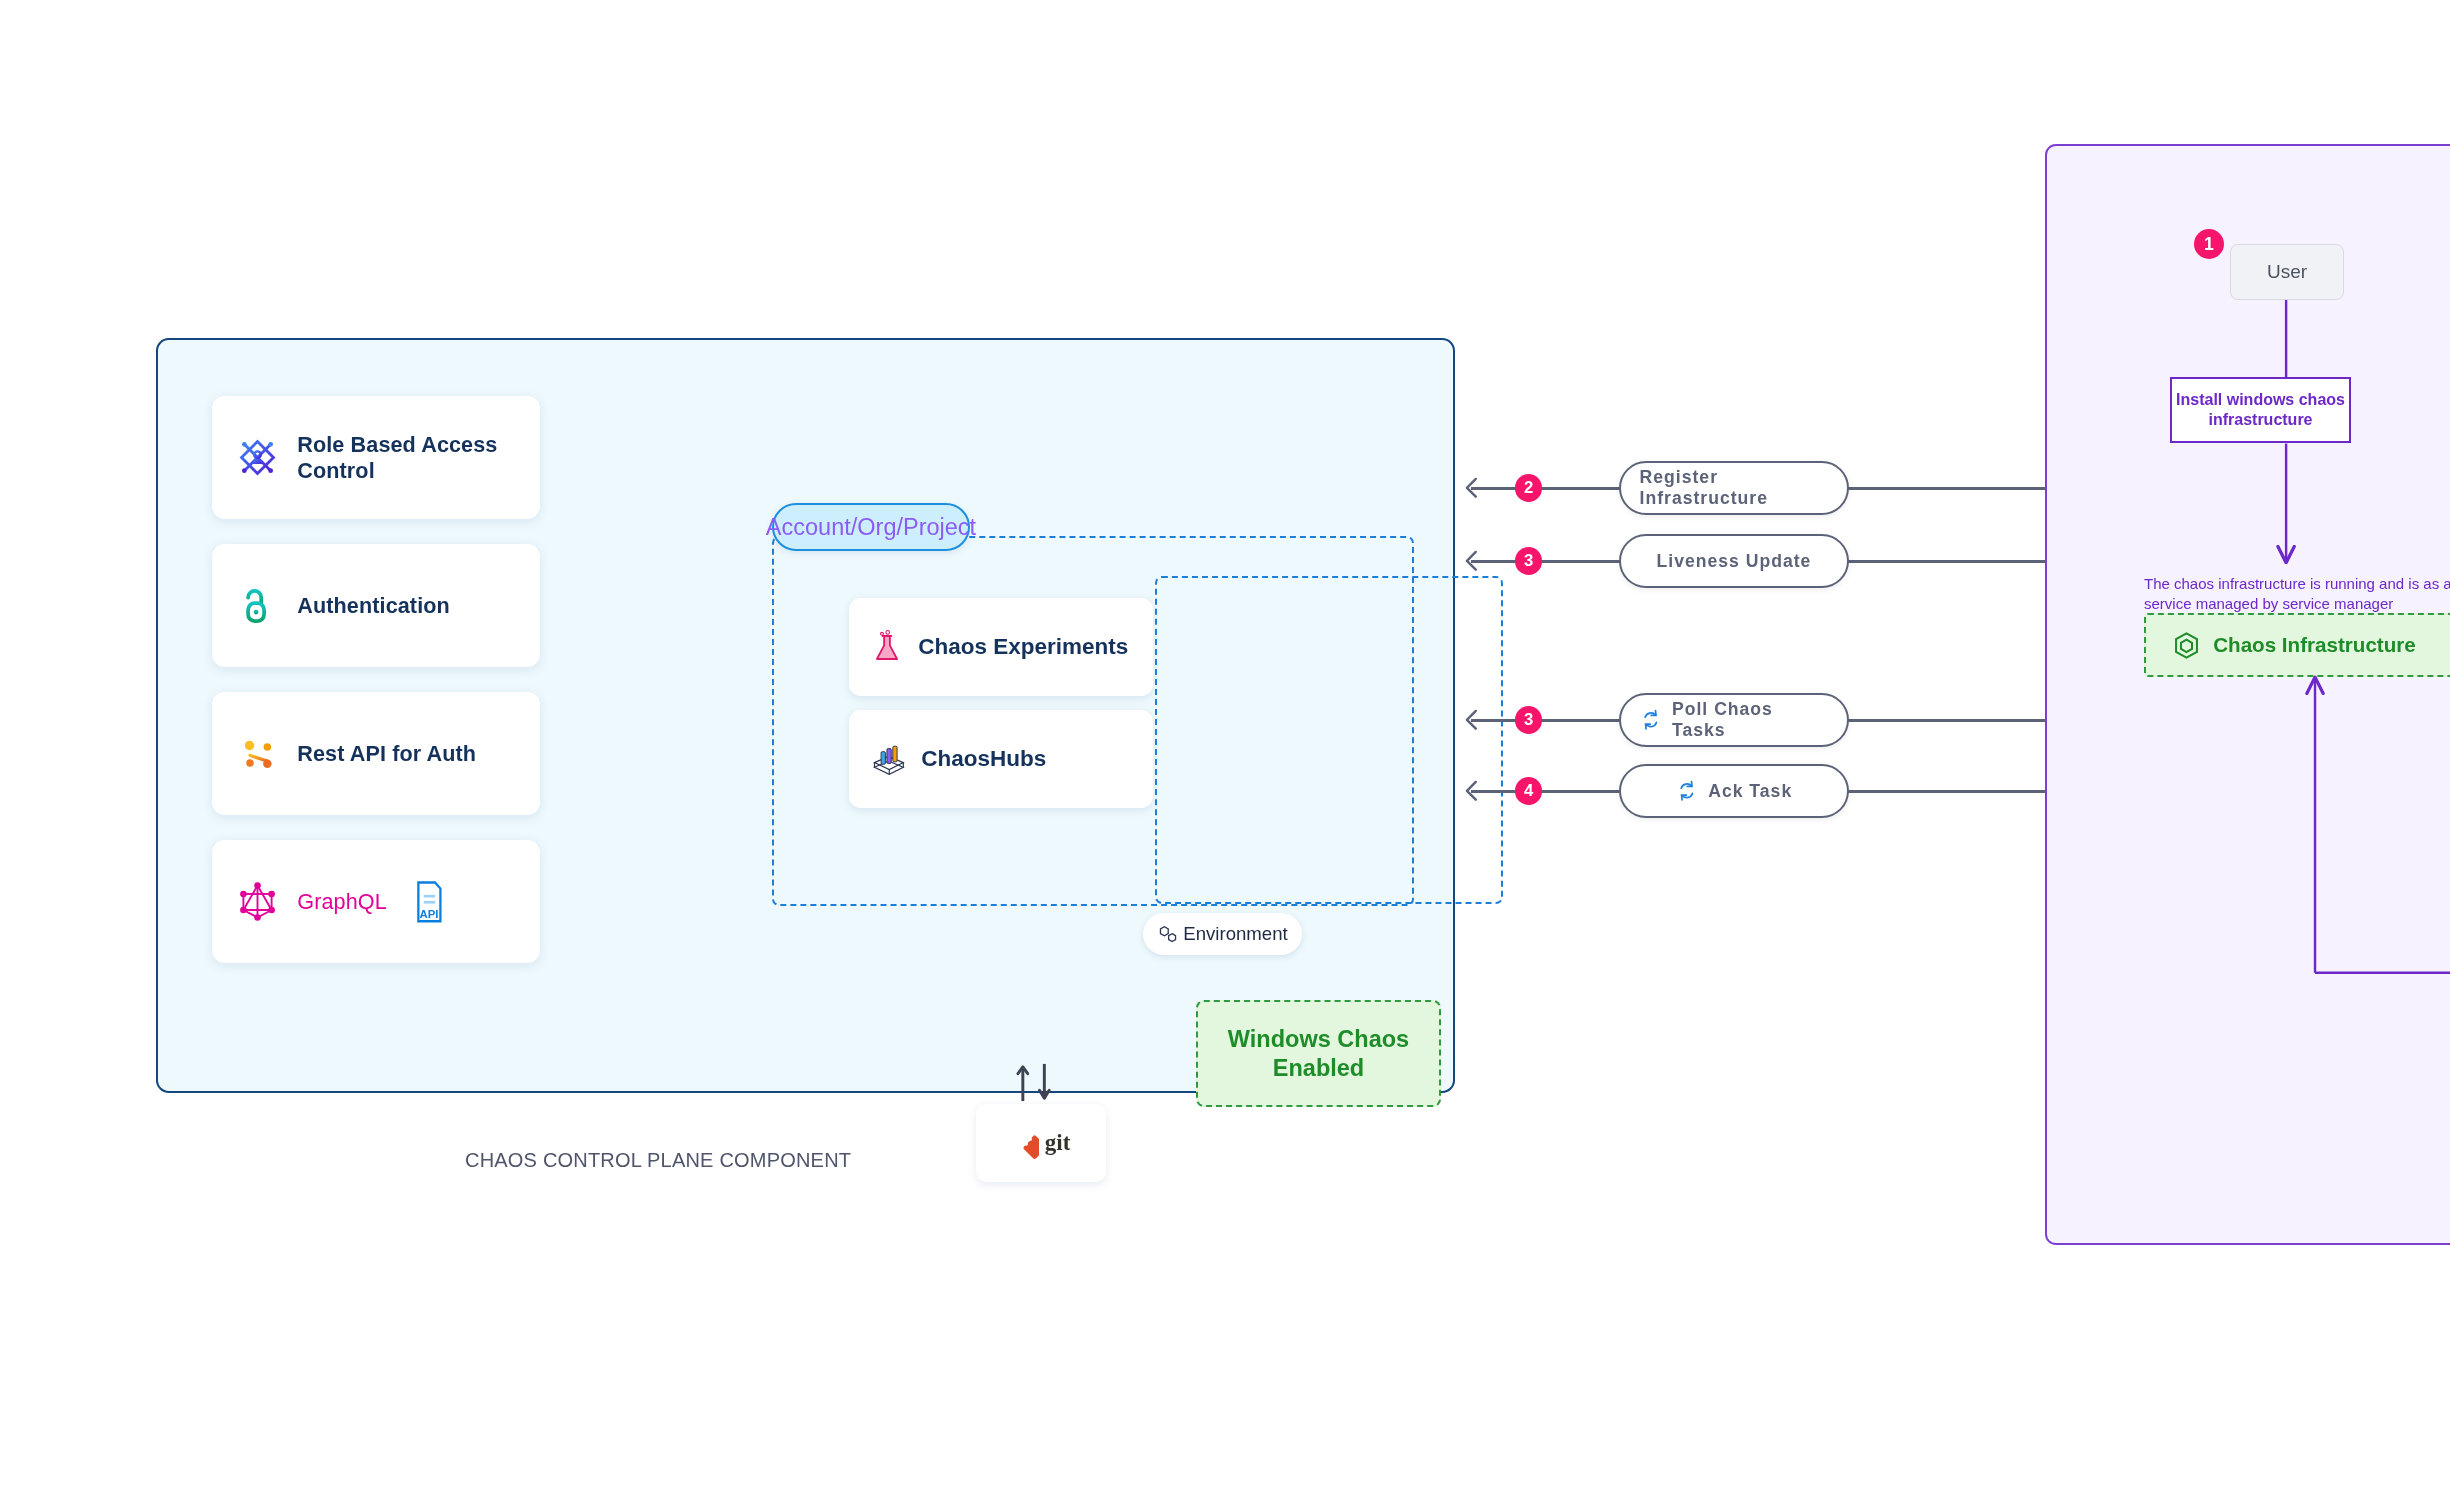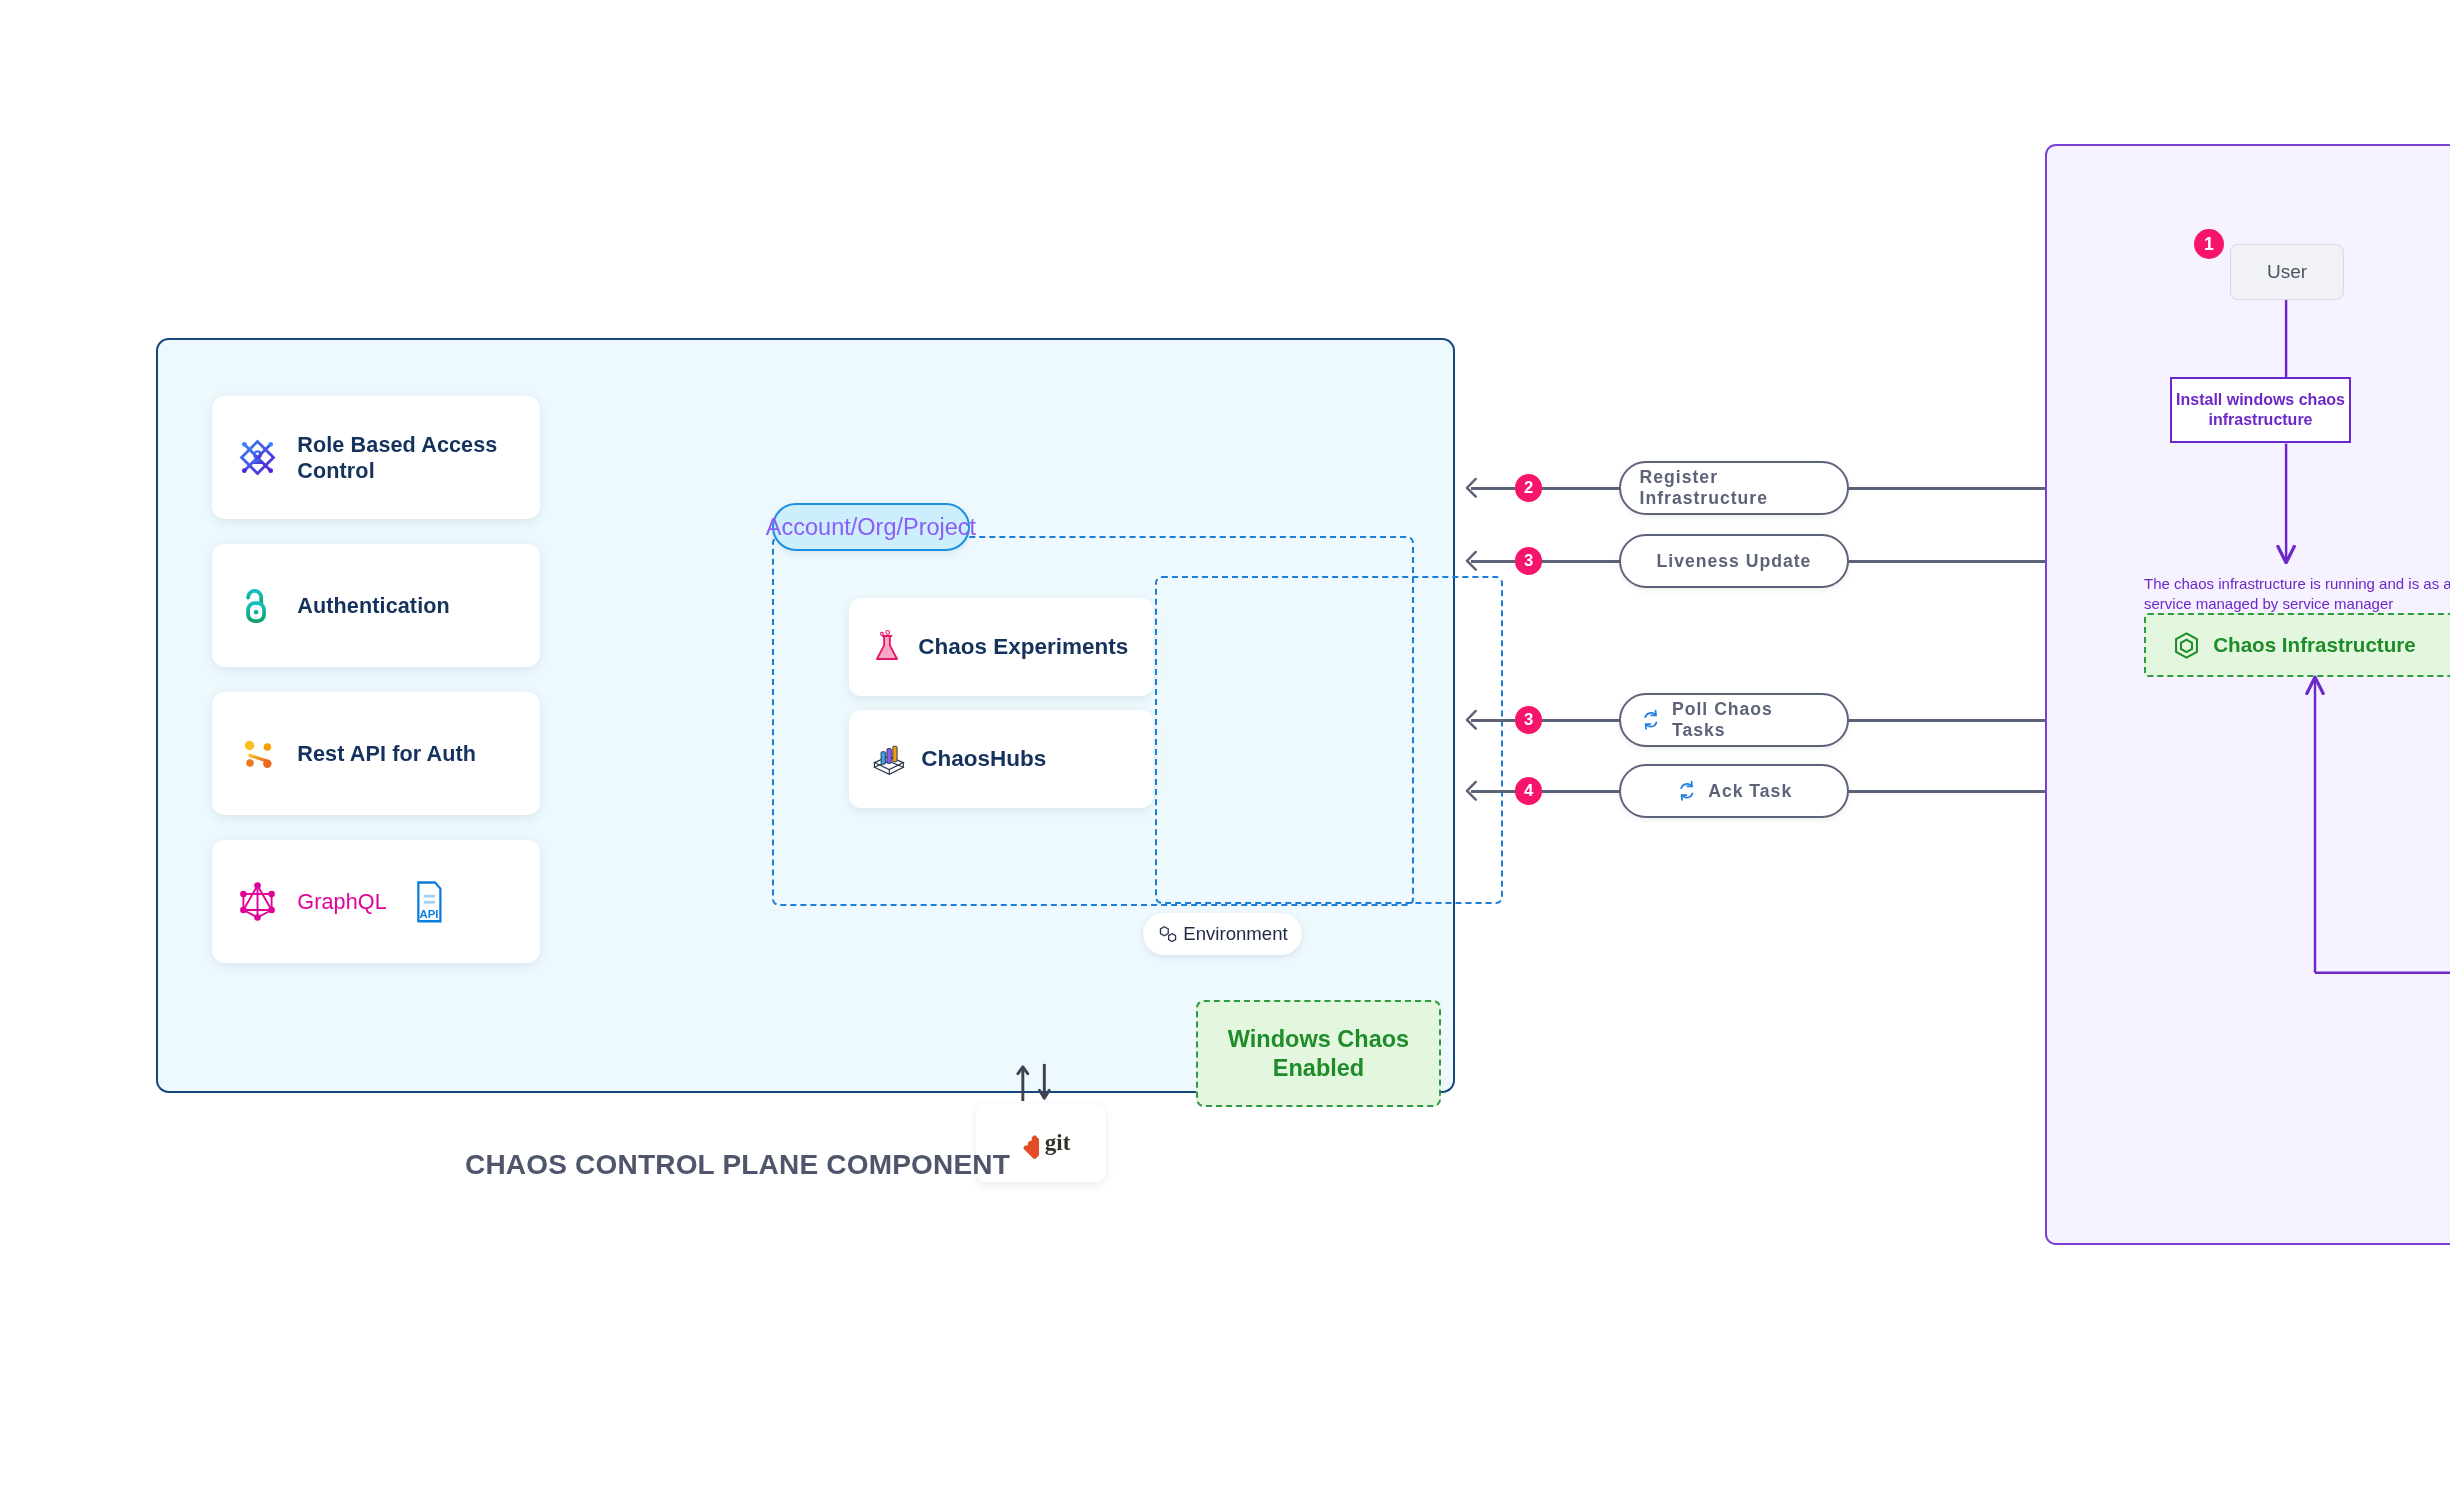--- a/index.html
+++ b/index.html
@@ -140,21 +140,21 @@
     background:#e2f7dd; border: 2px dashed #2f9a3f; border-radius: 3.9px;
     display:flex; align-items:center; gap: 12.7px; padding-left:25.5px;
     font-size: 20.6px; font-weight:bold; color:#1e8c28;
   }
   .note {
     position:absolute; color:#6d28c9; font-size:15px; line-height:1.3;
   }
 
   
   .plane-title {
-    position:absolute; font-size: 28px; font-weight:bold;
+    position:absolute; font-size: 20px; font-weight:normal;
     color:#4f556b; letter-spacing: 0.2px;
   }
   #control-title { left:465px; top:1149px; }
 
   svg.edge { position:absolute; left:0; top:0; width:3778px; height:1505px; pointer-events:none; overflow:visible; }
 </style>
 </head>
 <body>
 
 <div id="stage">

